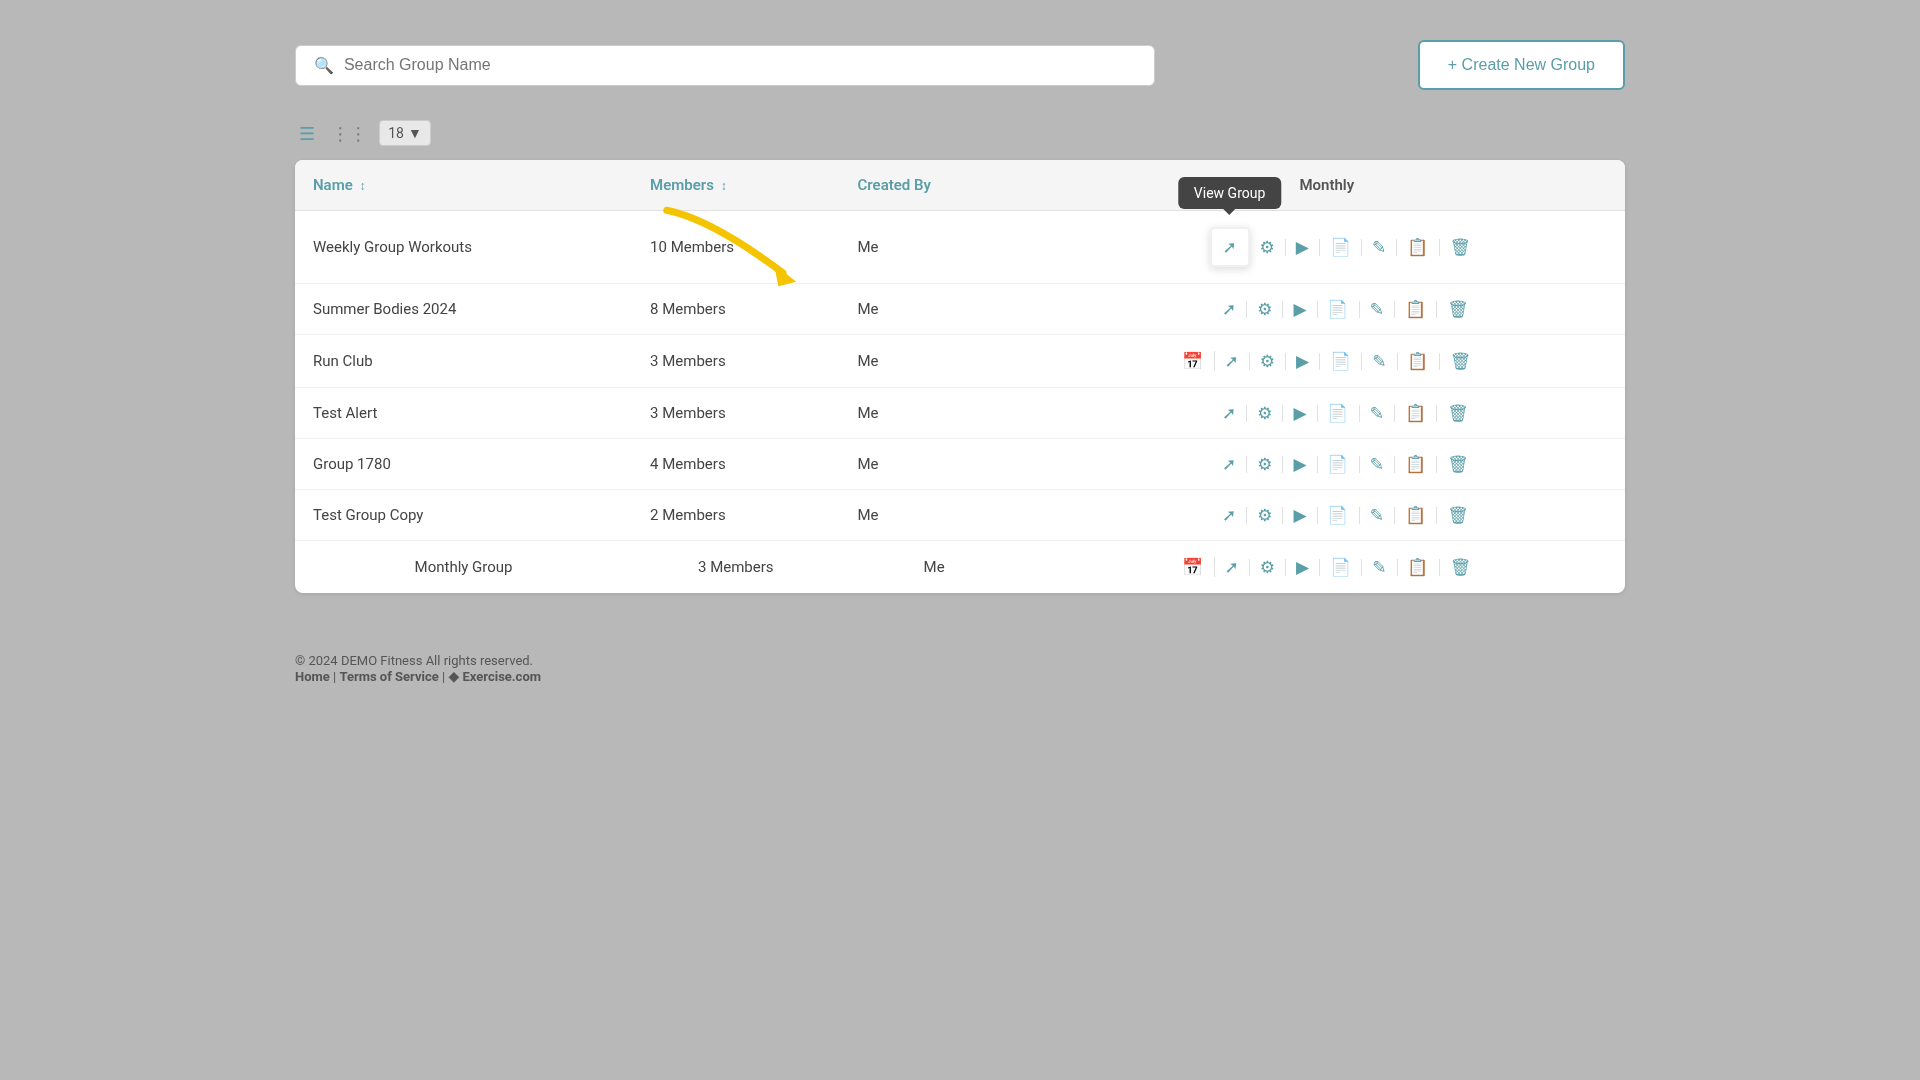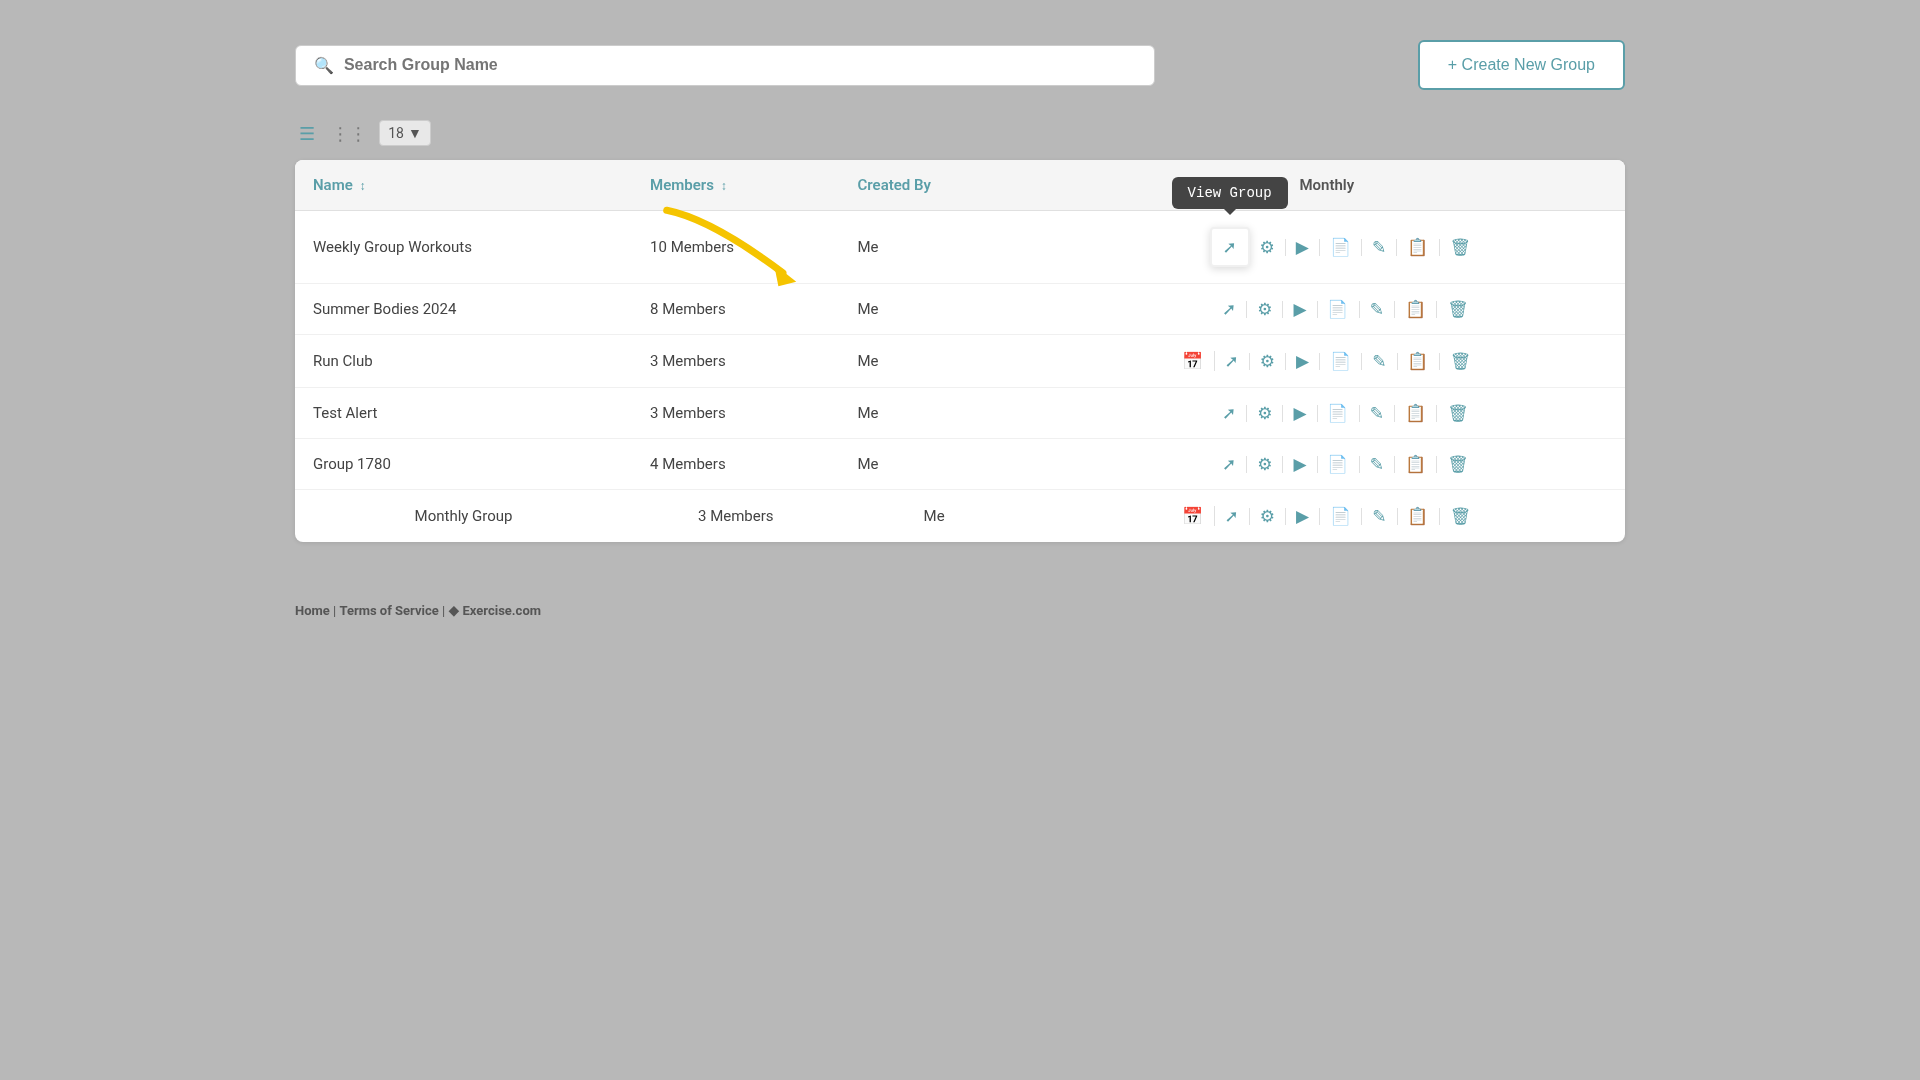--- a/index.html
+++ b/index.html
@@ -36,21 +36,20 @@
       padding: 10px 18px;
       width: 860px;
     }
     .search-box input {
       border: none;
       outline: none;
       font-size: 16px;
       color: #888;
       background: transparent;
       width: 100%;
-      font-weight: bold;
     }
     .search-icon-wrap {
       margin-right: 10px;
       color: #888;
       font-size: 16px;
     }
     .create-btn {
       background: white;
       border: 2px solid #5a9ea8;
       border-radius: 6px;
@@ -166,21 +165,20 @@
       left: 50%;
       transform: translateX(-50%);
       background: #444;
       color: white;
       padding: 8px 16px;
       border-radius: 6px;
       font-size: 14px;
       white-space: nowrap;
       z-index: 20;
       pointer-events: none;
-      font-family: Liberation Mono, monospace;
     }
     .tooltip-box::after {
       content: '';
       position: absolute;
       bottom: -6px;
       left: 50%;
       transform: translateX(-50%);
       border-left: 6px solid transparent;
       border-right: 6px solid transparent;
       border-top: 6px solid #444;
@@ -342,20 +340,37 @@
                   <span class="action-icon">⚙</span>
                   <span class="action-icon">▶</span>
                   <span class="action-icon">📄</span>
                   <span class="action-icon">✎</span>
                   <span class="action-icon">📋</span>
                   <span class="action-icon">🗑</span>
                 </div>
               </td>
             </tr>
             <tr>
+              <td>Test Group Copy</td>
+              <td>2 Members</td>
+              <td>Me</td>
+              <td>
+                <div class="actions-cell">
+                  <span style="width: 37px; display: inline-block;"></span>
+                  <span class="action-icon">➚</span>
+                  <span class="action-icon">⚙</span>
+                  <span class="action-icon">▶</span>
+                  <span class="action-icon">📄</span>
+                  <span class="action-icon">✎</span>
+                  <span class="action-icon">📋</span>
+                  <span class="action-icon">🗑</span>
+                </div>
+              </td>
+            </tr>
+            <tr>
               <td>Monthly Group</td>
               <td>3 Members</td>
               <td>Me</td>
               <td>
                 <div class="actions-cell">
                   <span class="calendar-icon">📅</span>
                   <span class="action-icon">➚</span>
                   <span class="action-icon">⚙</span>
                   <span class="action-icon">▶</span>
                   <span class="action-icon">📄</span>
@@ -363,20 +378,21 @@
                   <span class="action-icon">📋</span>
                   <span class="action-icon">🗑</span>
                 </div>
               </td>
             </tr>
           </tbody>
       </table>
     </div>
 
     <div class="footer">
+      <div>© 2024 DEMO Fitness All rights reserved.</div>
       <div>
         <a href="#">Home</a>
         <span> | </span>
         <a href="#">Terms of Service</a>
         <span> | </span>
         <span class="footer-logo">◆ </span>
         <a href="#">Exercise.com</a>
       </div>
     </div>
   </div>

